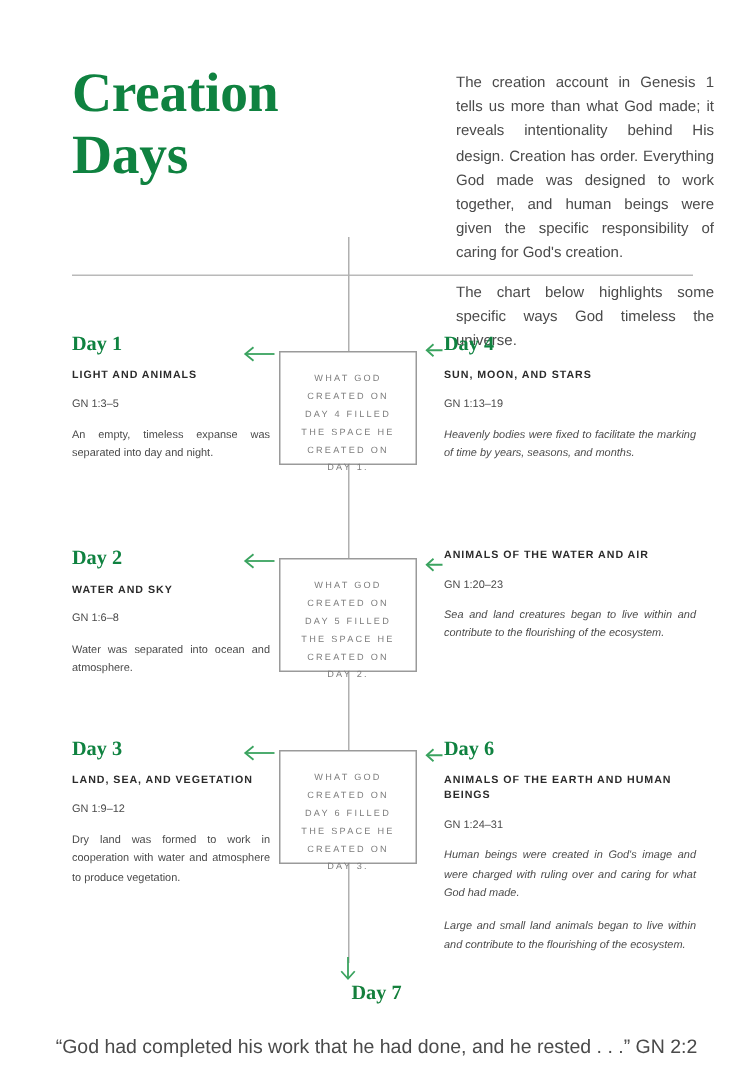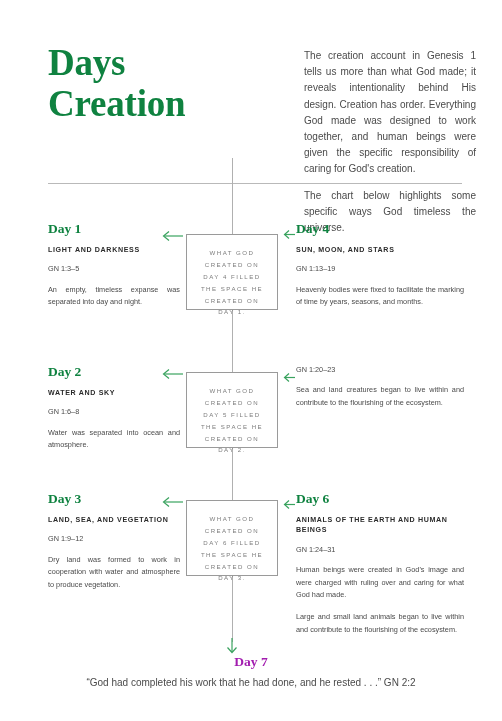--- a/index.html
+++ b/index.html
@@ -113,21 +113,21 @@
   }
   .body-text {
     font-size: 7.3px;
     line-height: 1.72;
     color: #4a4a4a;
     text-align: justify;
     margin: 0 0 9px 0;
   }
   .body-text:last-child { margin-bottom: 0; }
   .body-left { text-align: justify; }
-  .body-right { text-align: justify; }
+  .body-right { text-align: justify; font-style: italic; }
 
   
   .center-box {
     position: absolute;
     left: 186px;
     width: 92px;
     border: 1px solid #9a9a9a;
     background: #ffffff;
     box-sizing: border-box;
     padding: 12px 8px 13px 8px;
@@ -179,53 +179,53 @@
     position: absolute;
     left: 0;
     right: 0;
     top: 654px;
     text-align: center;
   }
   .day7 {
     font-family: "Liberation Serif", serif;
     font-weight: bold;
     font-size: 13.5px;
-    color: #a21caf;
-    margin: 0 0 6px 0;
+    color: #15803d;
+    margin: 0 0 19px 0;
   }
   .quote {
-    font-size: 10px;
+    font-size: 13px;
     color: #4a4a4a;
     line-height: 1.4;
     margin: 0;
   }
 </style>
 </head>
 <body>
 
 <div class="page">
 
   <div class="header">
     <div class="title">
+      <div>Creation</div>
       <div>Days</div>
-      <div>Creation</div>
     </div>
     <div class="intro">
       <p>The creation account in Genesis 1 tells us more than what God made; it reveals intentionality behind His design. Creation has order. Everything God made was designed to work together, and human beings were given the specific responsibility of caring for God's creation.</p>
       <p>The chart below highlights some specific ways God timeless the universe.</p>
     </div>
   </div>
 
   <div class="hrule"></div>
   <div class="spine"></div>
 
   <div class="row row-1">
     <div class="col-left">
       <p class="day-label">Day 1</p>
-      <p class="subject">LIGHT AND DARKNESS</p>
+      <p class="subject">LIGHT AND ANIMALS</p>
       <p class="verse">GN 1:3–5</p>
       <p class="body-text body-left">An empty, timeless expanse was separated into day and night.</p>
     </div>
     <div class="col-right">
       <p class="day-label">Day 4</p>
       <p class="subject">SUN, MOON, AND STARS</p>
       <p class="verse">GN 1:13–19</p>
       <p class="body-text body-right">Heavenly bodies were fixed to facilitate the marking of time by years, seasons, and months.</p>
     </div>
   </div>
@@ -247,20 +247,21 @@
   </div>
 
   <div class="row row-2">
     <div class="col-left">
       <p class="day-label">Day 2</p>
       <p class="subject">WATER AND SKY</p>
       <p class="verse">GN 1:6–8</p>
       <p class="body-text body-left">Water was separated into ocean and atmosphere.</p>
     </div>
     <div class="col-right">
+      <p class="subject">ANIMALS OF THE WATER AND AIR</p>
       <p class="verse">GN 1:20–23</p>
       <p class="body-text body-right">Sea and land creatures began to live within and contribute to the flourishing of the ecosystem.</p>
     </div>
   </div>
 
   <div class="center-box box-2">
     <div class="box-text">WHAT GOD CREATED ON DAY 5 FILLED THE SPACE HE CREATED ON DAY 2.</div>
   </div>
   <div class="arrow-left al-2">
     <svg width="22" height="12" viewBox="0 0 22 12" fill="none" stroke="currentColor" stroke-width="1.2">

